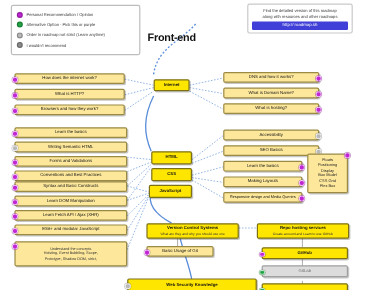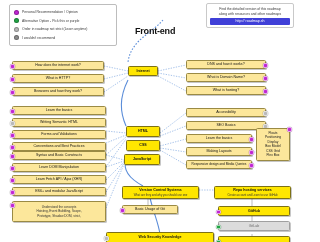--- a/index.html
+++ b/index.html
@@ -20,21 +20,21 @@
 
   
   .linkcard{position:absolute;right:6px;top:3px;width:88px;
             background:#fff;border:1px solid #c9c9c9;border-radius:2px;
             padding:3px 3px 2px;box-sizing:border-box;text-align:center;}
   .linkcard .l1,.linkcard .l2{font-size:3.4px;line-height:4.6px;color:#3a3a3a;}
   .linkurl{margin-top:2px;background:#4040d8;color:#fff;border-radius:1px;
            font-size:3.6px;line-height:7px;height:7px;}
 
   
-  .title{position:absolute;left:135px;top:26px;font-size:9px;font-weight:bold;
+  .title{position:absolute;left:123px;top:26px;font-size:9px;font-weight:bold;
          letter-spacing:-.2px;color:#111;}
 
   
   .node{position:absolute;box-sizing:border-box;border:1px solid #8a7a33;
         border-radius:1.5px;display:flex;flex-direction:column;
         align-items:center;justify-content:center;text-align:center;
         box-shadow:1px 1px 0 rgba(0,0,0,.22);}
   .node .t1{font-size:3.6px;line-height:4.4px;font-weight:bold;color:#141414;
             white-space:nowrap;}
   .node .t2{font-size:3.1px;line-height:3.8px;color:#333;white-space:nowrap;}

